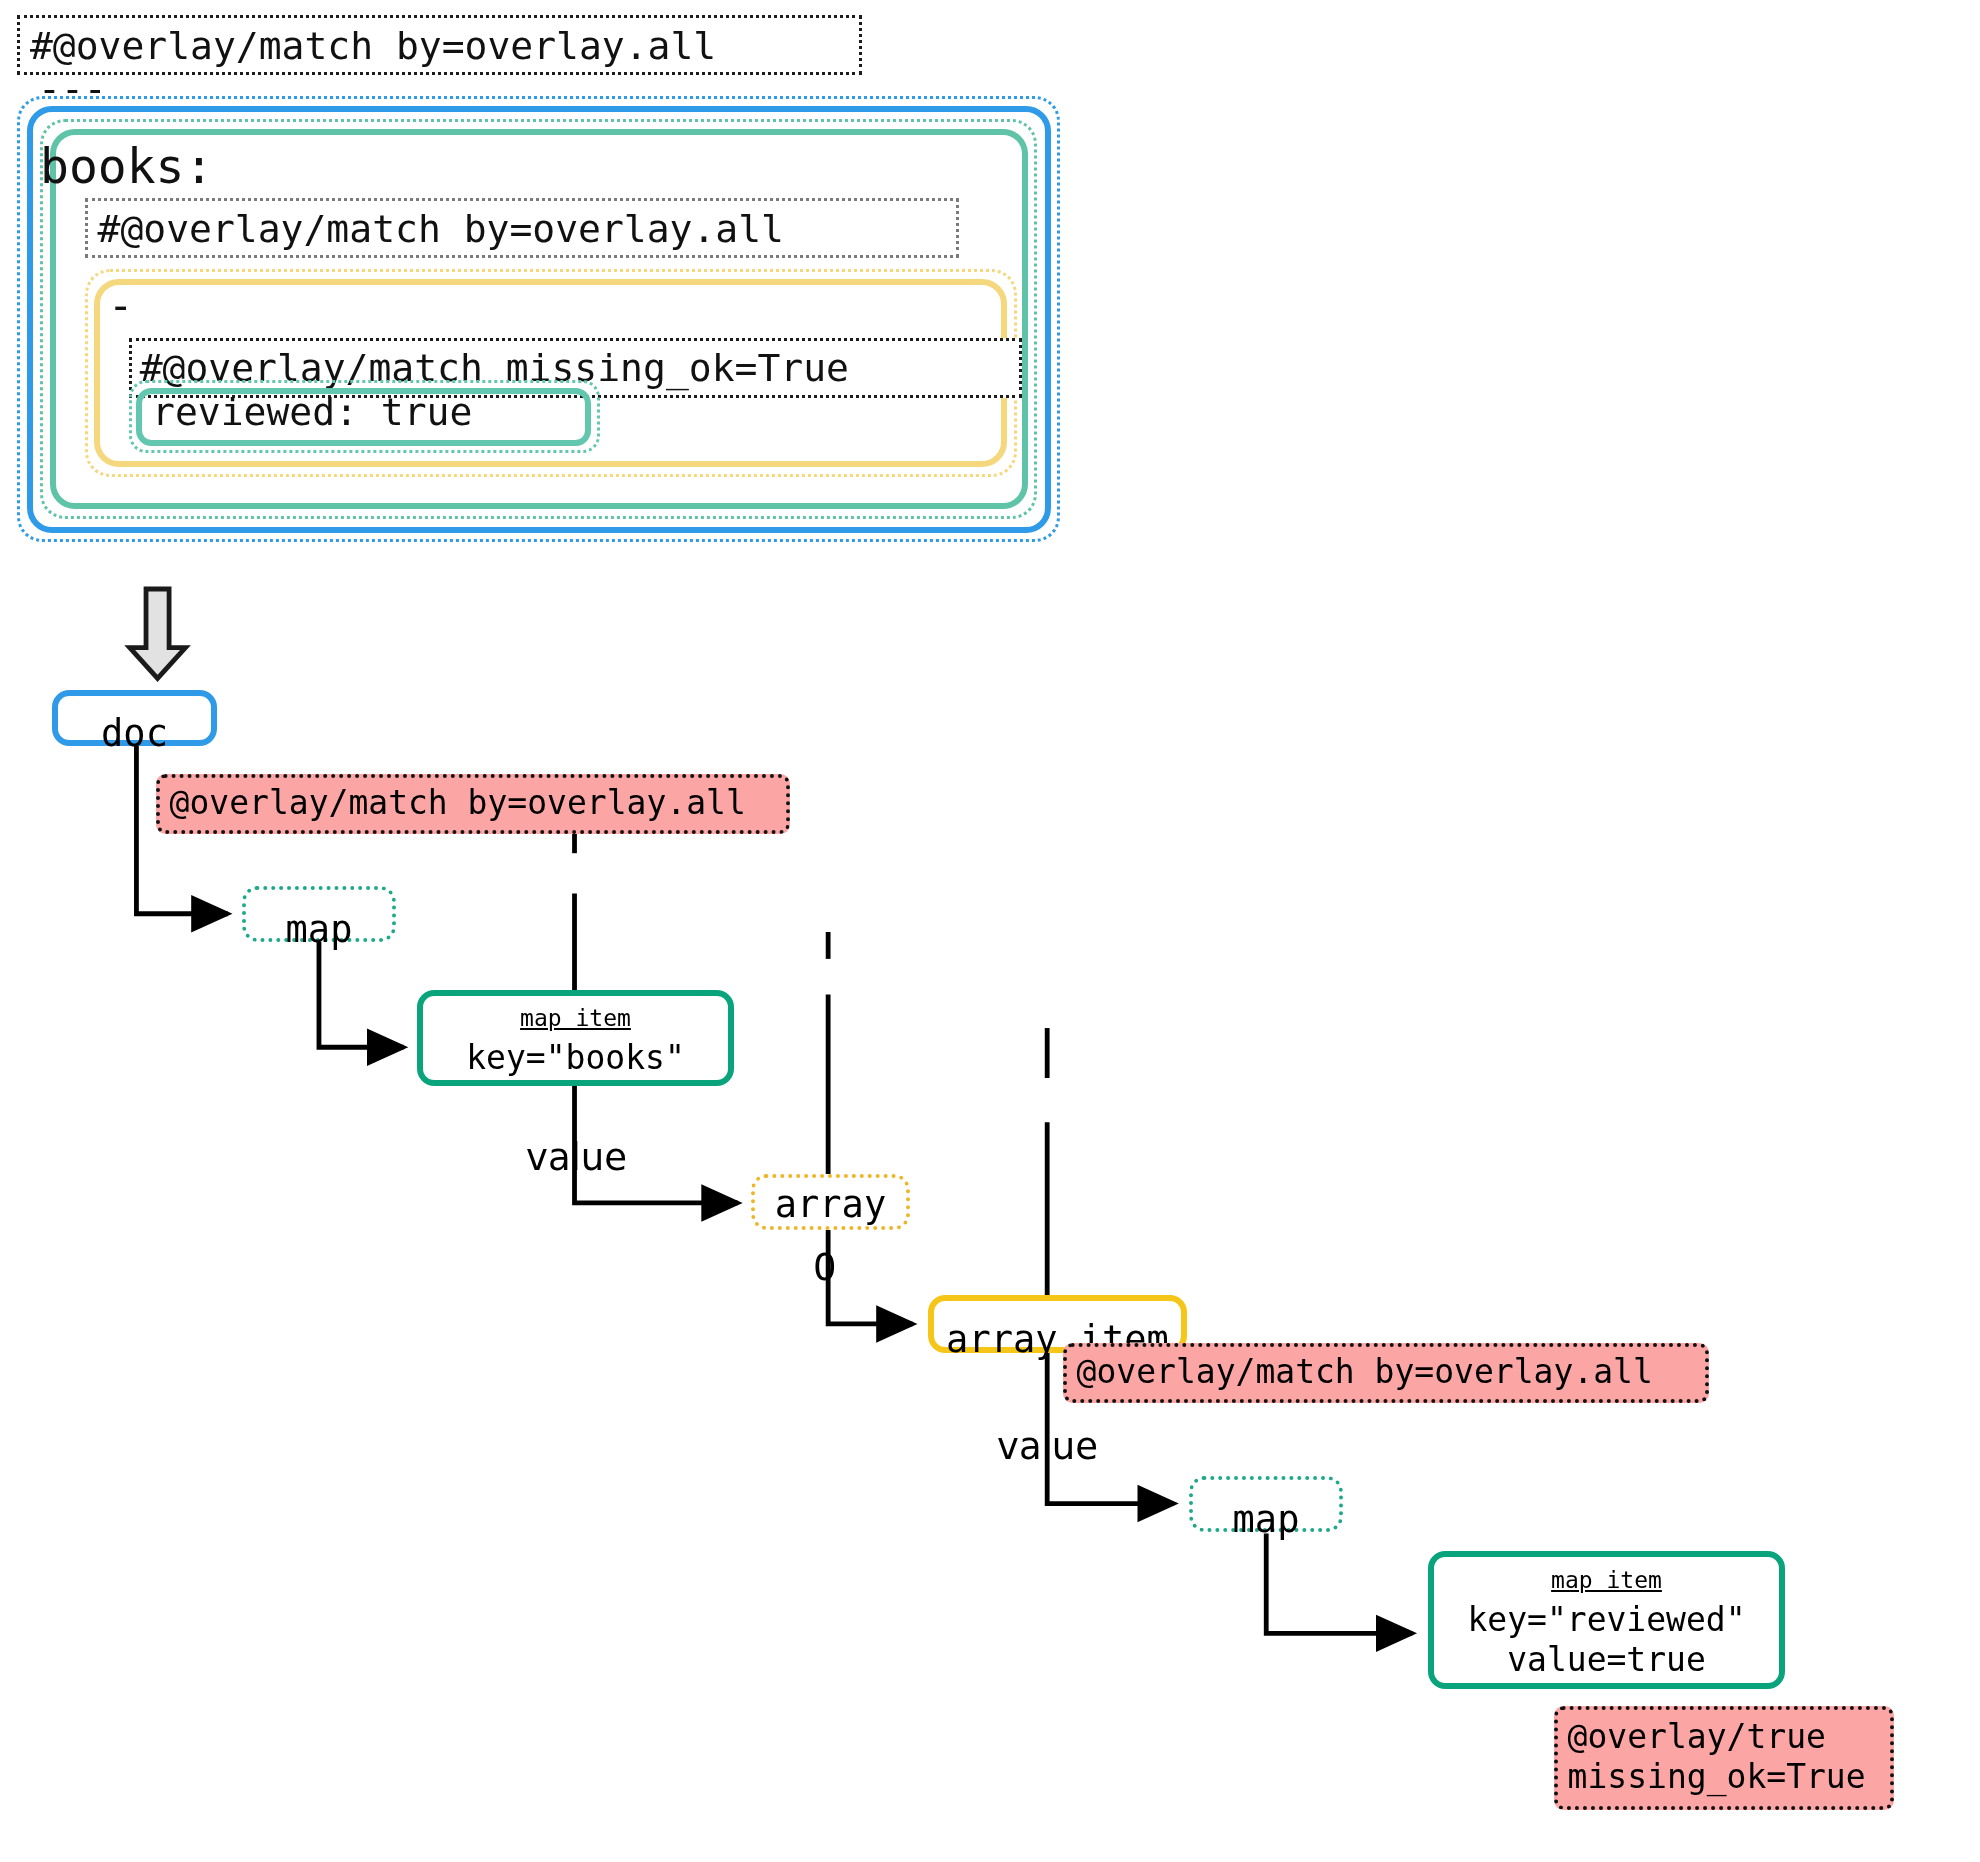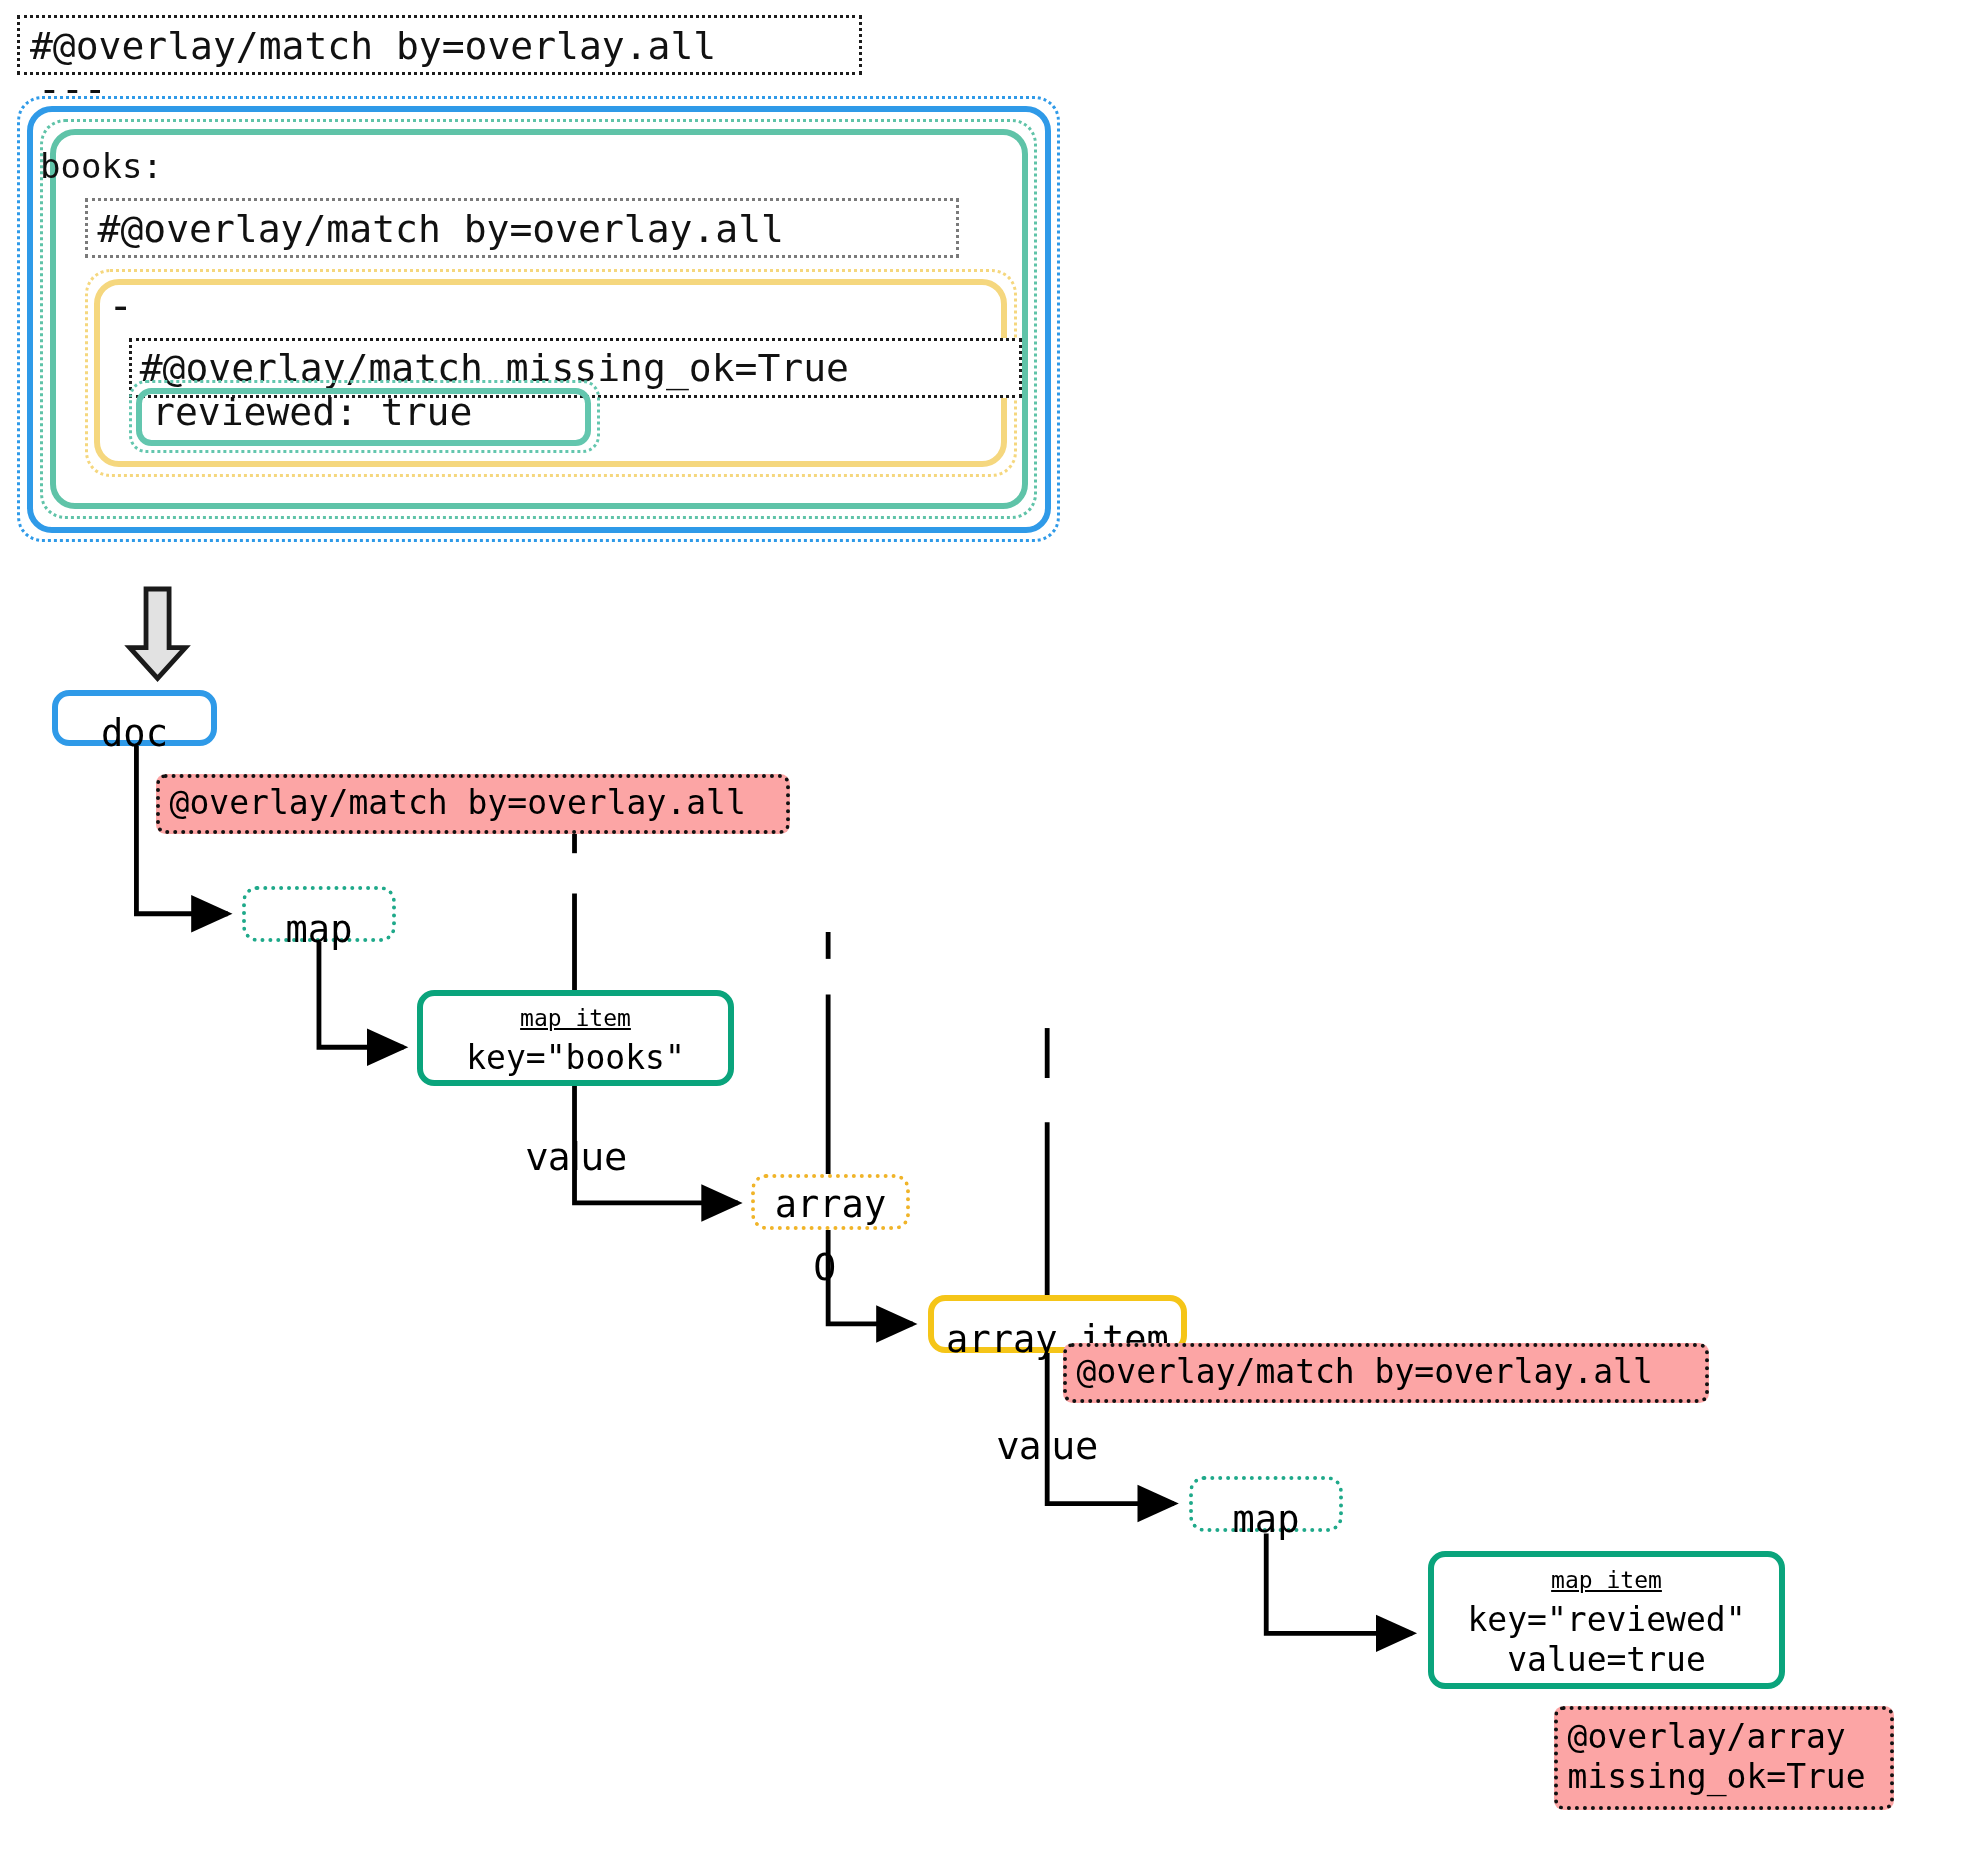--- a/index.html
+++ b/index.html
@@ -90,21 +90,21 @@
   <div class="yamltxt" style="left:38px;top:67px;">---</div>
 
   <div class="ring ring-dot c-blue" style="left:17.3px;top:96px;width:1043px;height:446px;"></div>
 
   <div class="ring ring-sol c-blue" style="left:27px;top:106px;width:1024px;height:427px;"></div>
 
   <div class="ring ring-dot c-green" style="left:40px;top:119px;width:997px;height:400px;"></div>
 
   <div class="ring ring-sol c-green" style="left:50px;top:129px;width:978px;height:380px;"></div>
 
-  <div class="yamltxt" style="left:40px;top:144px;font-size:34px;text-align:right;">books:</div>
+  <div class="yamltxt" style="left:40px;top:144px;font-size:48px;text-align:right;">books:</div>
 
   <div class="cmt cmt-gray abs" style="left:85px;top:198px;width:874px;height:60px;">
     <div class="yamltxt" style="left:9.6px;top:5.8px;">#@overlay/match by=overlay.all</div>
   </div>
 
   <div class="ring ring-dot c-gold" style="left:85px;top:269px;width:932px;height:208px;"></div>
 
   <div class="ring ring-sol c-gold" style="left:94px;top:279px;width:913px;height:188px;"></div>
 
   <div class="yamltxt" style="left:108px;top:284px;font-size:42px;">-</div>
@@ -186,16 +186,16 @@
   <span class="plain">map</span>
 </div>
 
 <div class="node node-solid n-greensolid" style="left:1428px;top:1551px;width:357px;height:138px;">
   <span class="title">map item</span>
   <span class="ln">key="reviewed"</span>
   <span class="ln">value=true</span>
 </div>
 
 <div class="ann" style="left:1554px;top:1706px;width:340px;height:104px;">
-  <span>@overlay/array</span>
+  <span>@overlay/true</span>
   <span>missing_ok=True</span>
 </div>
 
 
 </body></html>

